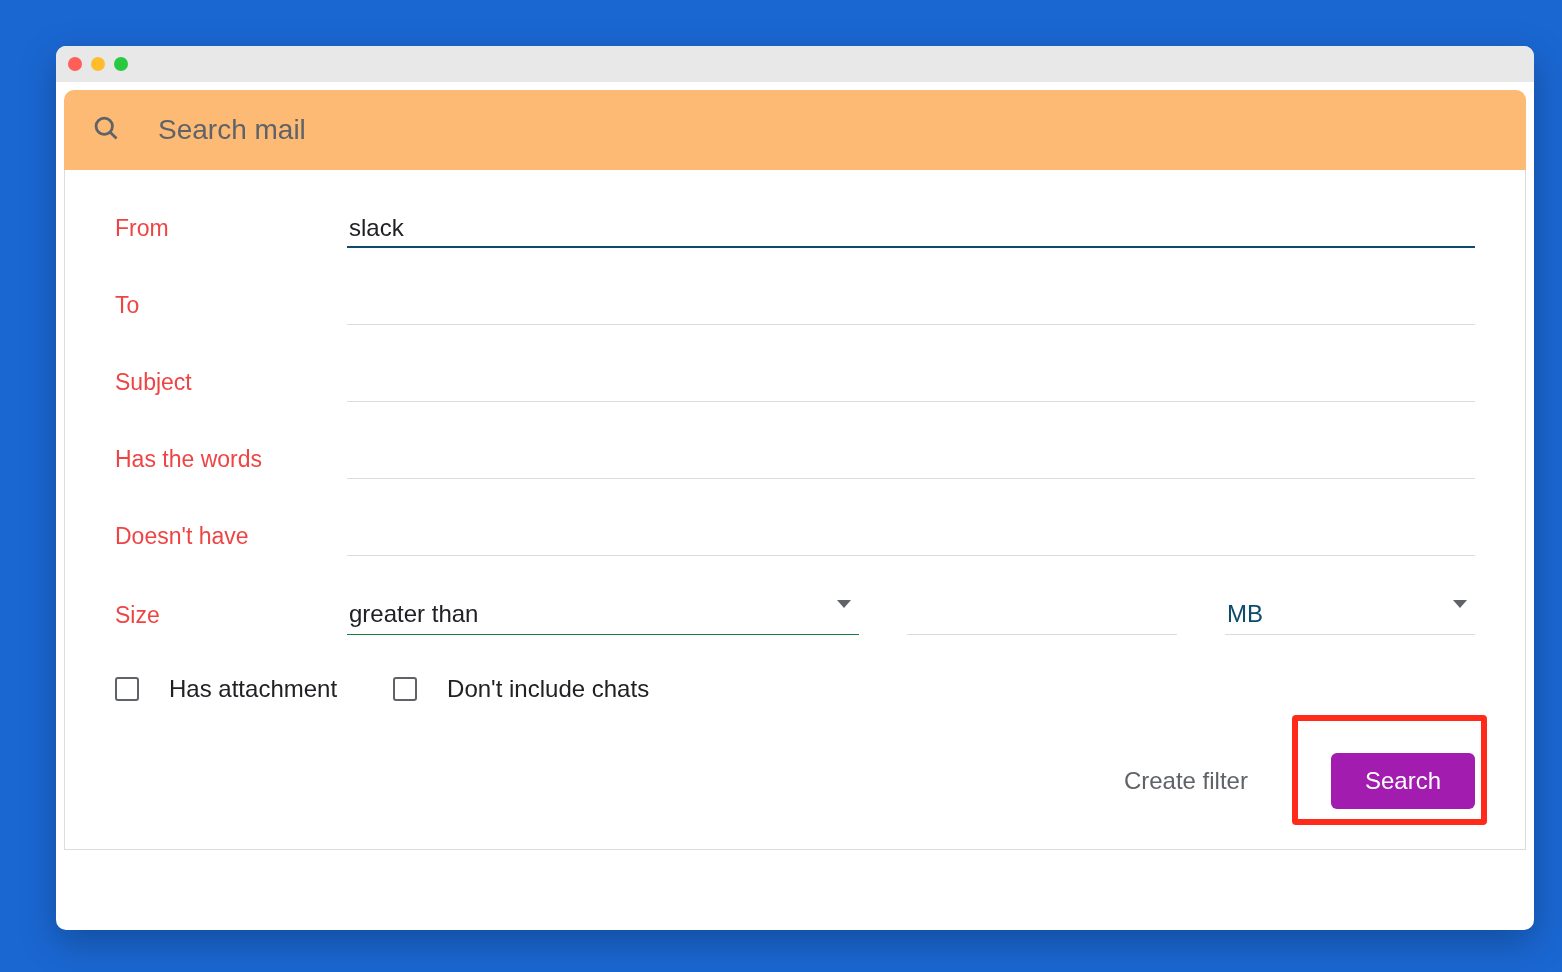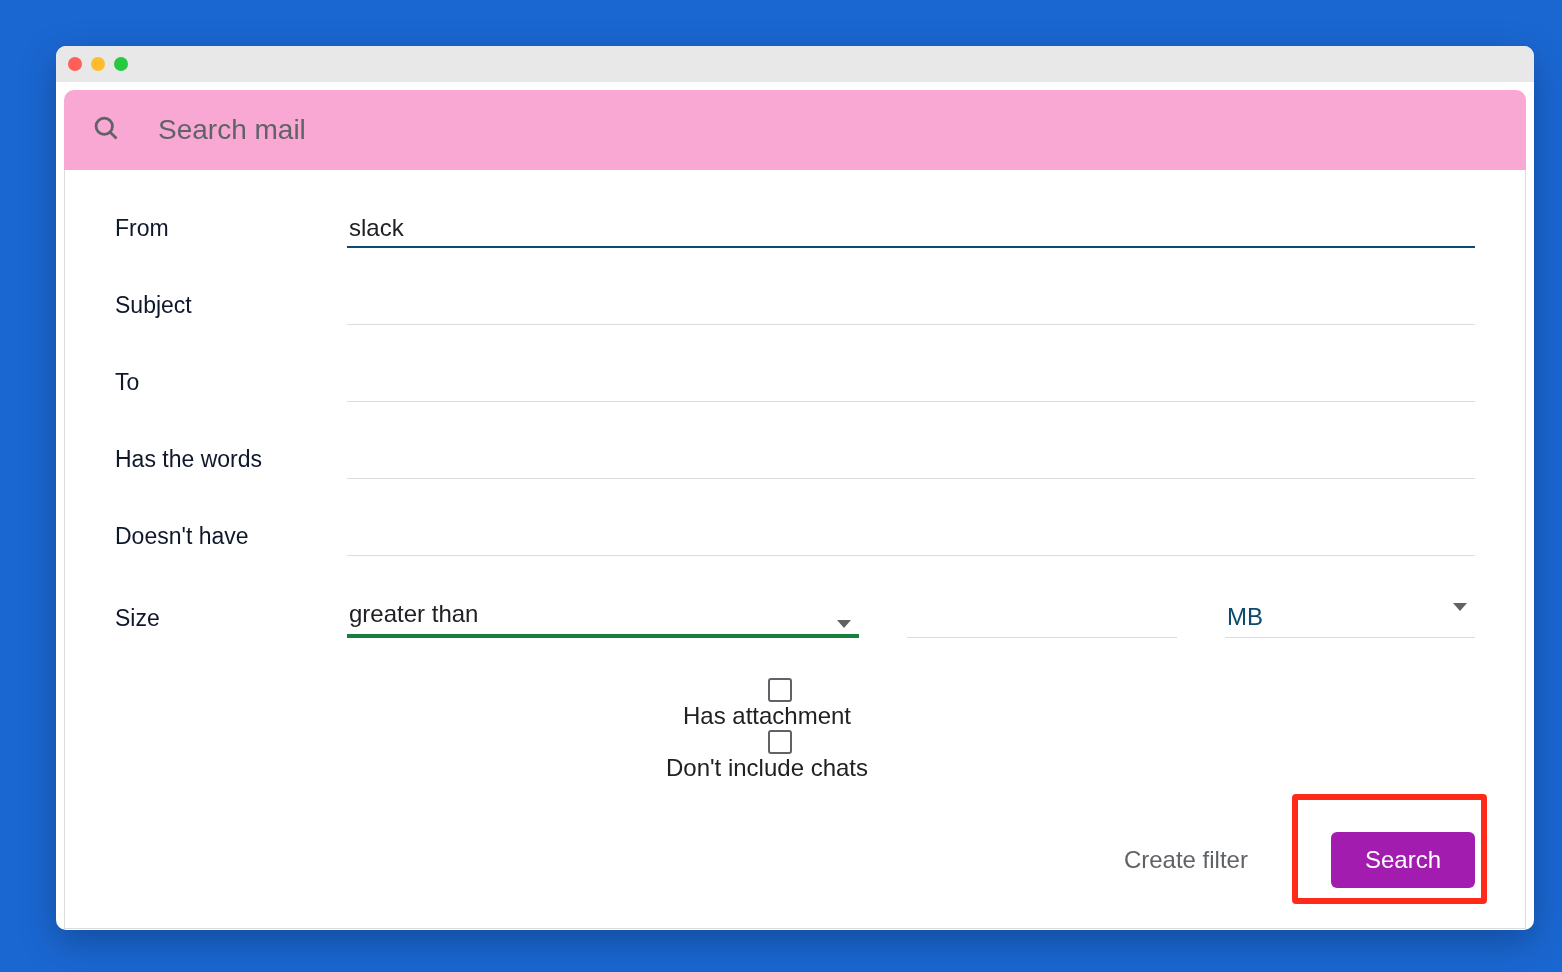--- a/index.html
+++ b/index.html
@@ -25,21 +25,21 @@
     display:flex; align-items:center; padding:0 12px;
   }
   .dot { width:14px; height:14px; border-radius:50%; margin-right:9px; }
   .dot.red   { background:#ff5f57; }
   .dot.amber { background:#ffbd2e; }
   .dot.green { background:#28c940; }
 
   .searchbar {
     margin:8px 8px 0 8px;
     height:80px;
-    background:#f9a8d4;
+    background:#fdba74;
     border-radius:10px 10px 0 0;
     display:flex; align-items:center;
     padding:0 28px;
   }
   .searchbar .icon { color:#5f6368; margin-right:36px; }
   .searchbar input {
     border:none; background:transparent; outline:none;
     font-size:28px; color:#5f6368; width:100%;
     font-family:inherit;
   }
@@ -52,38 +52,38 @@
     border:1px solid #dadce0;
     border-top:none;
     padding:40px 50px 40px 50px;
   }
   .row {
     display:flex; align-items:flex-end;
     margin-bottom:40px;
   }
   .row .label {
     width:232px; flex:0 0 232px;
-    font-size:23px; color:#0f172a;
+    font-size:23px; color:#ef4444;
     padding-bottom:6px;
   }
   .row .field {
     flex:1;
     border:none; border-bottom:1px solid #dadce0;
     outline:none;
     font-size:24px; color:#202124;
     padding:4px 2px;
     font-family:inherit;
   }
   .row .field.focused { border-bottom:2px solid #0c4a6e; }
 
   .size-row .comparator {
     position:relative;
     flex:0 0 512px;
-    display:flex; justify-content:space-between; align-items:flex-end;
-    border-bottom:4px solid #15803d;
+    display:flex; justify-content:space-between; align-items:flex-start;
+    border-bottom:1px solid #15803d;
     font-size:24px; color:#202124;
     padding:4px 8px 6px 2px;
     cursor:pointer;
   }
   .size-row .amount {
     flex:0 0 270px; margin-left:48px;
     border-bottom:1px solid #dadce0;
     height:34px;
   }
   .size-row .unit {
@@ -95,21 +95,21 @@
     padding:4px 8px 6px 2px;
     cursor:pointer;
   }
   .caret {
     width:0;height:0;
     border-left:7px solid transparent;
     border-right:7px solid transparent;
     border-top:8px solid #5f6368;
   }
 
-  .check-row { display:flex; align-items:center; margin-top:36px;flex-direction:column; }
+  .check-row { display:flex; align-items:center; margin-top:36px; }
   .cb {
     width:24px;height:24px;border:2.5px solid #5f6368;border-radius:3px;
     margin-right:30px; cursor:pointer;
   }
   .cb-label { font-size:24px; color:#202124; margin-right:56px; }
 
   .actions {
     display:flex; justify-content:flex-end; align-items:center;
     margin-top:50px;
     gap:39px;
@@ -167,26 +167,26 @@
   </div>
 
   <div class="panel">
 
     <div class="row">
       <div class="label">From</div>
       <input class="field focused" value="slack" style="">
     </div>
 
     <div class="row">
+      <div class="label">To</div>
+      <input class="field" value="" style="">
+    </div>
+
+    <div class="row">
       <div class="label">Subject</div>
-      <input class="field" value="" style="">
-    </div>
-
-    <div class="row">
-      <div class="label">To</div>
       <input class="field" value="" style="">
     </div>
 
     <div class="row">
       <div class="label">Has the words</div>
       <input class="field" value="" style="">
     </div>
 
     <div class="row">
       <div class="label">Doesn't have</div>

